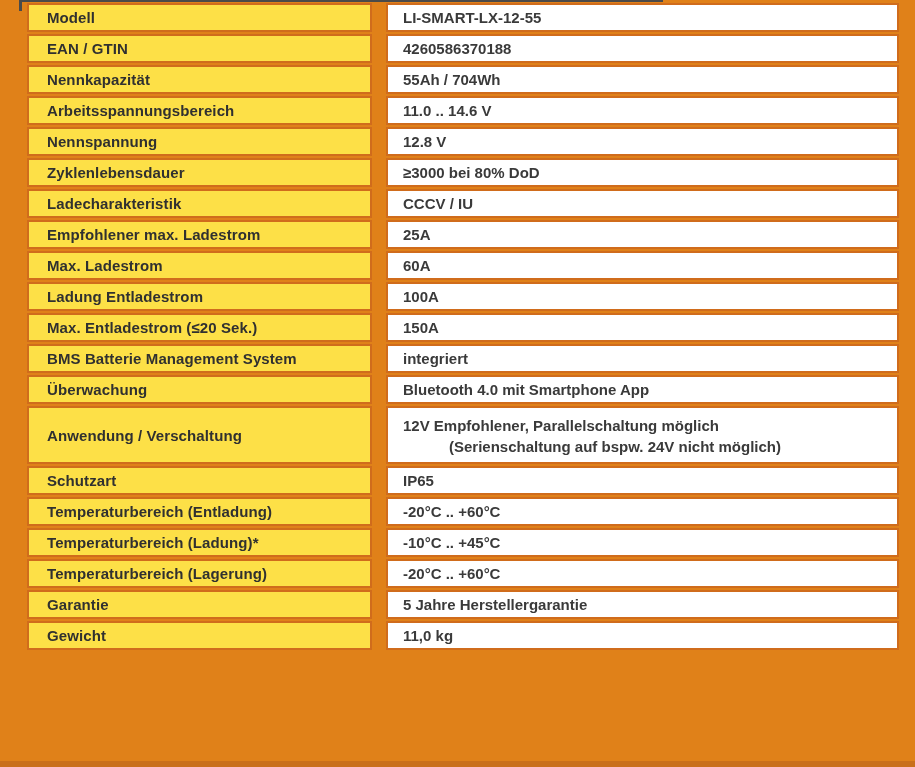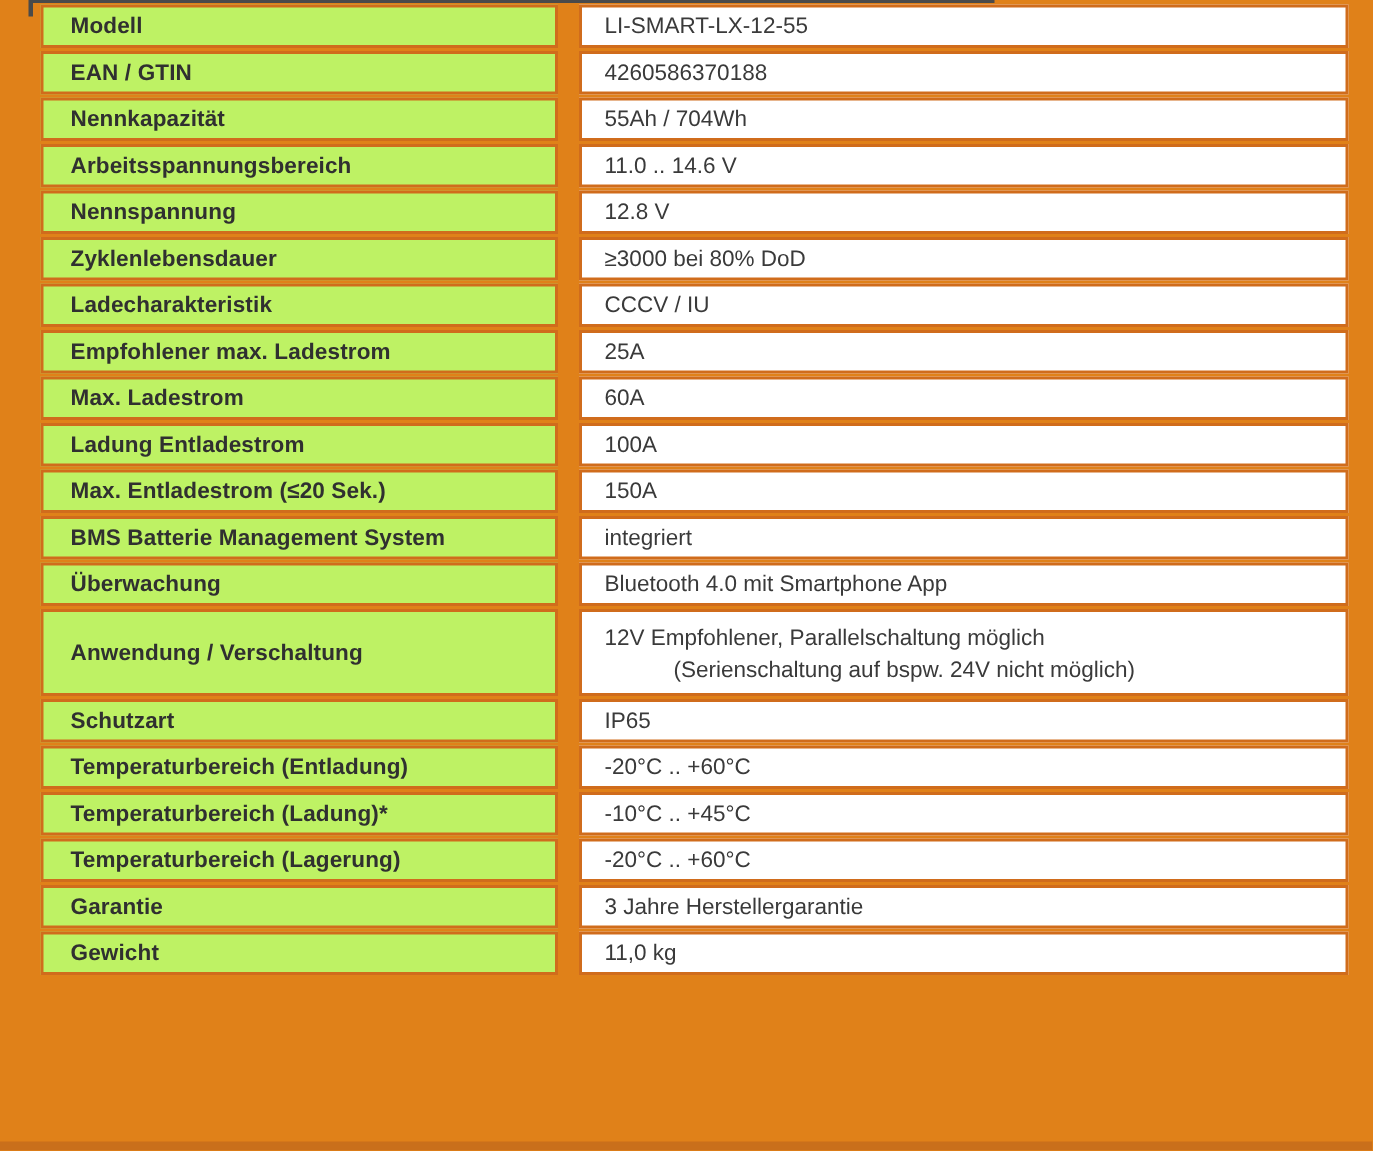--- a/index.html
+++ b/index.html
@@ -23,24 +23,25 @@
     table-layout: fixed;
   }
   td {
     box-sizing: border-box;
     border: 2px solid #D06C1C;
     height: 29px;
     vertical-align: middle;
     font-size: 15px;
     white-space: nowrap;
     overflow: hidden;
+    font-weight: bold;
   }
   td.label-cell {
     width: 345px;
-    background: #bef264;
+    background: #fde047;
     padding: 0 6px 0 18px;
     font-weight: bold;
     color: #303030;
     letter-spacing: 0.1px;
   }
   td.value-cell {
     background: #FFFFFF;
     padding: 0 6px 0 15px;
     color: #3A3A3A;
   }
@@ -257,21 +258,21 @@
 
     </td>
   </tr>
 
 
   <tr>
     <td class="label-cell">
       <span class="label-text">Garantie</span>
     </td>
     <td class="value-cell">
-      <span class="value-line1">3 Jahre Herstellergarantie</span>
+      <span class="value-line1">5 Jahre Herstellergarantie</span>
 
     </td>
   </tr>
 
   <tr>
     <td class="label-cell">
       <span class="label-text">Gewicht</span>
     </td>
     <td class="value-cell">
       <span class="value-line1">11,0 kg</span>

